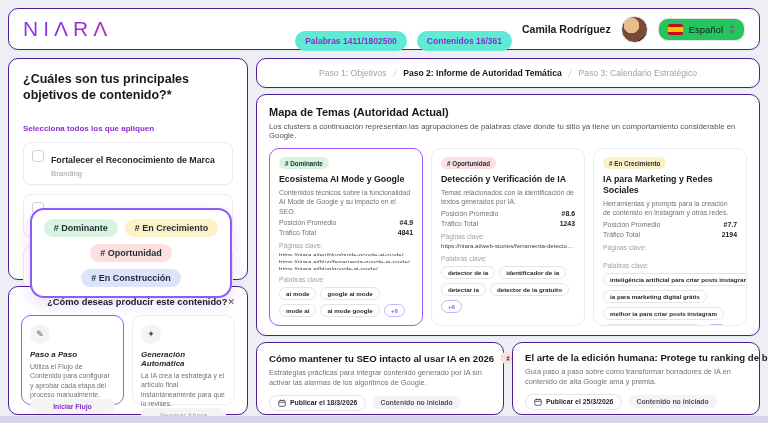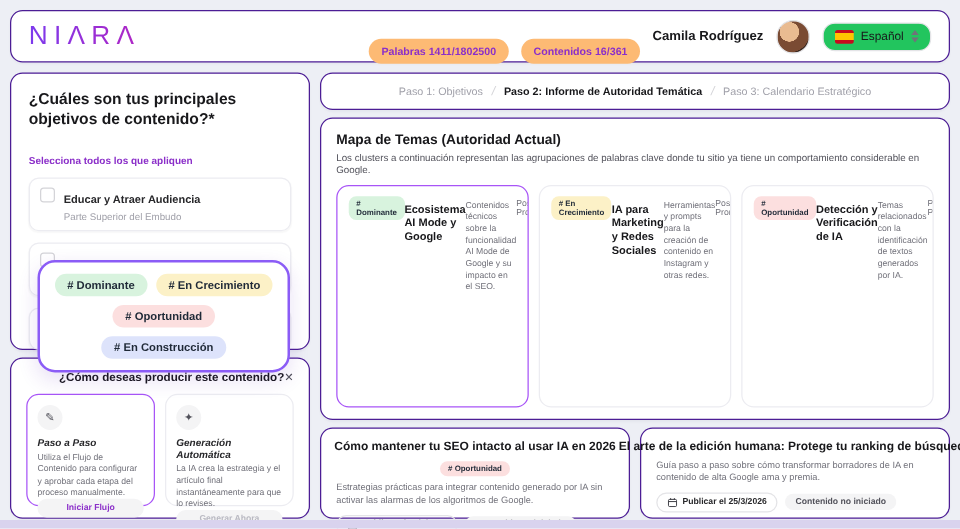--- a/index.html
+++ b/index.html
@@ -3,21 +3,21 @@
 <meta charset="utf-8">
 <style>
   html,body{margin:0;padding:0;}
   .page{position:relative;width:768px;height:423px;background:#edeff5;font-family:"Liberation Sans",sans-serif;overflow:hidden;}
   .panel{position:absolute;background:#fff;border:1px solid #4c1d95;border-radius:10px;box-sizing:border-box;box-shadow:0 1px 2px rgba(16,24,40,.04);}
 
   
   .app-header{left:8px;top:8px;width:752px;height:42px;display:flex;align-items:center;padding:0 14px;}
   .logo{font-size:21px;letter-spacing:5px;font-weight:500;background:linear-gradient(90deg,#7c3aed,#b026c4);-webkit-background-clip:text;background-clip:text;color:transparent;}
   .header-right{margin-left:auto;display:flex;align-items:center;gap:10px;}
-  .stat-badge{background:#fdba74;color:#8b2fc9;font-weight:700;font-size:8.5px;padding:5px 10px;border-radius:999px;margin-top:24px;}
+  .stat-badge{background:#5eead4;color:#8b2fc9;font-weight:700;font-size:8.5px;padding:5px 10px;border-radius:999px;margin-top:24px;}
   .user-name{font-weight:700;font-size:10.5px;color:#18181b;}
   .avatar{width:25px;height:25px;border-radius:50%;border:1px solid #e4e4e7;background:radial-gradient(circle at 38% 34%,#e9bb91 0 34%,#7a4b33 35% 72%,#3c2a21 73%);}
   .lang{display:flex;align-items:center;gap:6px;border:1px solid #e4e4e7;border-radius:10px;padding:5px 9px;background:#22c55e;cursor:pointer;}
   .flag{width:15px;height:11px;border-radius:2px;background:linear-gradient(#c60b1e 0 25%,#ffc400 25% 75%,#c60b1e 75%);}
   .lang-label{font-size:9.5px;color:#18181b;}
   .updown{display:flex;flex-direction:column;gap:2px;}
   .updown i{display:block;width:0;height:0;border-left:3px solid transparent;border-right:3px solid transparent;}
   .updown .up{border-bottom:4px solid #71717a;}
   .updown .down{border-top:4px solid #71717a;}
 
@@ -53,39 +53,39 @@
   .steps{left:256px;top:58px;width:504px;height:30px;display:flex;align-items:center;justify-content:center;gap:7px;}
   .step{font-size:8.6px;color:#a1a1aa;cursor:pointer;white-space:nowrap;}
   .step.active{color:#18181b;font-weight:700;}
   .step-sep{color:#d4d4d8;font-size:10px;font-style:italic;}
 
   
   .map{left:256px;top:94px;width:504px;height:242px;padding:11px 12px;}
   .map-title{font-size:11px;font-weight:700;color:#18181b;}
   .map-sub{font-size:7.8px;color:#52525b;margin-top:4px;}
   .clusters{display:flex;gap:8px;margin-top:8px;height:178px;}
-  .cluster{flex:1;border:1px solid #ececf1;border-radius:10px;padding:8px 9px;overflow:hidden;display:flex;flex-direction:row;box-sizing:border-box;background:#fff;cursor:pointer;}
+  .cluster{flex:1;border:1px solid #ececf1;border-radius:10px;padding:8px 9px;overflow:hidden;display:flex;flex-direction:column;box-sizing:border-box;background:#fff;cursor:pointer;}
   .cluster.selected{border:1.5px solid #a855f7;}
   .ctag{align-self:flex-start;font-size:6.3px;font-weight:700;padding:2.5px 6px;border-radius:6px;color:#1f2937;}
   .ctitle{font-size:8.8px;font-weight:700;margin-top:5px;color:#18181b;line-height:1.25;}
   .cdesc{font-size:6.9px;color:#71717a;line-height:1.35;margin-top:3px;}
   .stat-row{display:flex;justify-content:space-between;font-size:6.9px;color:#71717a;margin-top:3px;}
   .stat-row:first-of-type{margin-top:7px;}
   .stat-val{font-weight:700;color:#18181b;}
   .sec-label{font-size:6.7px;color:#a1a1aa;margin-top:6px;}
   .clink{display:block;font-size:6.2px;color:#3f3f46;text-decoration:underline;white-space:nowrap;overflow:hidden;text-overflow:ellipsis;margin-top:2.5px;}
   .kw-wrap{display:flex;flex-wrap:wrap;gap:4px;margin-top:4px;}
   .kw{border:1px solid #e4e4e7;border-radius:999px;padding:2px 6px;font-size:6.2px;font-weight:700;color:#27272a;white-space:nowrap;}
   .kw.more{border-color:#c4b5fd;color:#8b5cf6;cursor:pointer;}
 
   
   .idea{top:342px;height:73px;width:248px;padding:9px 12px;cursor:pointer;}
   .idea.first{left:256px;}
   .idea.second{left:512px;}
-  .idea-title-row{display:flex;align-items:center;gap:6px;flex-direction:column;}
+  .idea-title-row{display:flex;align-items:center;gap:6px;}
   .idea-title{font-size:9.6px;font-weight:700;color:#18181b;white-space:nowrap;}
   .idea-tag{font-size:6.3px;font-weight:700;padding:2.5px 6px;border-radius:6px;color:#1f2937;flex:none;}
   .idea-desc{font-size:7.4px;color:#71717a;line-height:1.4;margin-top:4px;}
   .idea-pills{display:flex;gap:6px;margin-top:6px;align-items:center;}
   .pill-date{display:flex;align-items:center;gap:4px;border:1px solid #e4e4e7;border-radius:999px;padding:3px 8px;font-size:6.9px;font-weight:700;color:#27272a;}
   .pill-status{background:#f4f4f5;border-radius:999px;padding:3px 8px;font-size:6.9px;font-weight:700;color:#52525b;}
   .cal{width:8px;height:8px;}
 
   .bottom-glow{position:absolute;left:0;right:0;bottom:0;height:7px;background:#d9d3ee;}
 </style>
@@ -112,20 +112,27 @@
     </div>
   </div>
 
   <div class="panel objectives">
     <div class="obj-title">¿Cuáles son tus principales objetivos de contenido?*</div>
     <div class="obj-sub">Selecciona todos los que apliquen</div>
 
     <div class="option">
       <span class="checkbox"></span>
       <span>
+        <span class="option-label">Fortalecer el Reconocimiento de Marca</span>
+        <div class="option-sub">Branding</div>
+      </span>
+    </div>
+    <div class="option">
+      <span class="checkbox"></span>
+      <span>
         <span class="option-label">Educar y Atraer Audiencia</span>
         <div class="option-sub">Parte Superior del Embudo</div>
       </span>
     </div>
     <div class="option">
       <span class="checkbox"></span>
       <span>
         <span class="option-label">Construir Confianza y Autoridad</span>
         <div class="option-sub">Parte Media del Embudo</div>
       </span>
@@ -196,20 +203,44 @@
         <div class="kw-wrap">
           <span class="kw">ai mode</span>
           <span class="kw">google ai mode</span>
           <span class="kw">mode ai</span>
           <span class="kw">ai mode google</span>
           <span class="kw more">+6</span>
         </div>
       </div>
 
       <div class="cluster">
+        <span class="ctag" style="background-color: rgb(252, 223, 223);"># Oportunidad</span>
+        <div class="ctitle">Detección y Verificación de IA</div>
+        <div class="cdesc">Temas relacionados con la identificación de textos generados por IA.</div>
+        <div class="stat-row">
+            <span>Posición Promedio</span>
+            <span class="stat-val">#8.6</span>
+          </div>
+        <div class="stat-row">
+            <span>Tráfico Total</span>
+            <span class="stat-val">1243</span>
+          </div>
+        <div class="sec-label">Páginas clave:</div>
+        <a class="clink">https://niara.ai/web-stories/ferramenta-detector-inteligencia-...</a>
+        <div class="sec-label">Palabras clave:</div>
+        <div class="kw-wrap">
+          <span class="kw">detector de ia</span>
+          <span class="kw">identificador de ia</span>
+          <span class="kw">detectar ia</span>
+          <span class="kw">detector de ia gratuito</span>
+          <span class="kw more">+6</span>
+        </div>
+      </div>
+
+      <div class="cluster">
         <span class="ctag" style="background-color: rgb(252, 241, 199);"># En Crecimiento</span>
         <div class="ctitle">IA para Marketing y Redes Sociales</div>
         <div class="cdesc">Herramientas y prompts para la creación de contenido en Instagram y otras redes.</div>
         <div class="stat-row">
             <span>Posición Promedio</span>
             <span class="stat-val">#7.7</span>
           </div>
         <div class="stat-row">
             <span>Tráfico Total</span>
             <span class="stat-val">2194</span>
@@ -220,44 +251,20 @@
         <div class="sec-label">Palabras clave:</div>
         <div class="kw-wrap">
           <span class="kw">inteligência artificial para criar posts instagram grátis</span>
           <span class="kw">ia para marketing digital grátis</span>
           <span class="kw">melhor ia para criar posts instagram</span>
           <span class="kw">ia para criar posts instagram</span>
           <span class="kw more">+6</span>
         </div>
       </div>
 
-      <div class="cluster">
-        <span class="ctag" style="background-color: rgb(252, 223, 223);"># Oportunidad</span>
-        <div class="ctitle">Detección y Verificación de IA</div>
-        <div class="cdesc">Temas relacionados con la identificación de textos generados por IA.</div>
-        <div class="stat-row">
-            <span>Posición Promedio</span>
-            <span class="stat-val">#8.6</span>
-          </div>
-        <div class="stat-row">
-            <span>Tráfico Total</span>
-            <span class="stat-val">1243</span>
-          </div>
-        <div class="sec-label">Páginas clave:</div>
-        <a class="clink">https://niara.ai/web-stories/ferramenta-detector-inteligencia-...</a>
-        <div class="sec-label">Palabras clave:</div>
-        <div class="kw-wrap">
-          <span class="kw">detector de ia</span>
-          <span class="kw">identificador de ia</span>
-          <span class="kw">detectar ia</span>
-          <span class="kw">detector de ia gratuito</span>
-          <span class="kw more">+6</span>
-        </div>
-      </div>
-
     </div>
   </div>
 
   <div class="panel idea first">
     <div class="idea-title-row">
       <span class="idea-title">Cómo mantener tu SEO intacto al usar IA en 2026</span>
       <span class="idea-tag" style="background-color: rgb(252, 223, 223);"># Oportunidad</span>
     </div>
     <div class="idea-desc">Estrategias prácticas para integrar contenido generado por IA sin activar las alarmas de los algoritmos de Google.</div>
     <div class="idea-pills">

